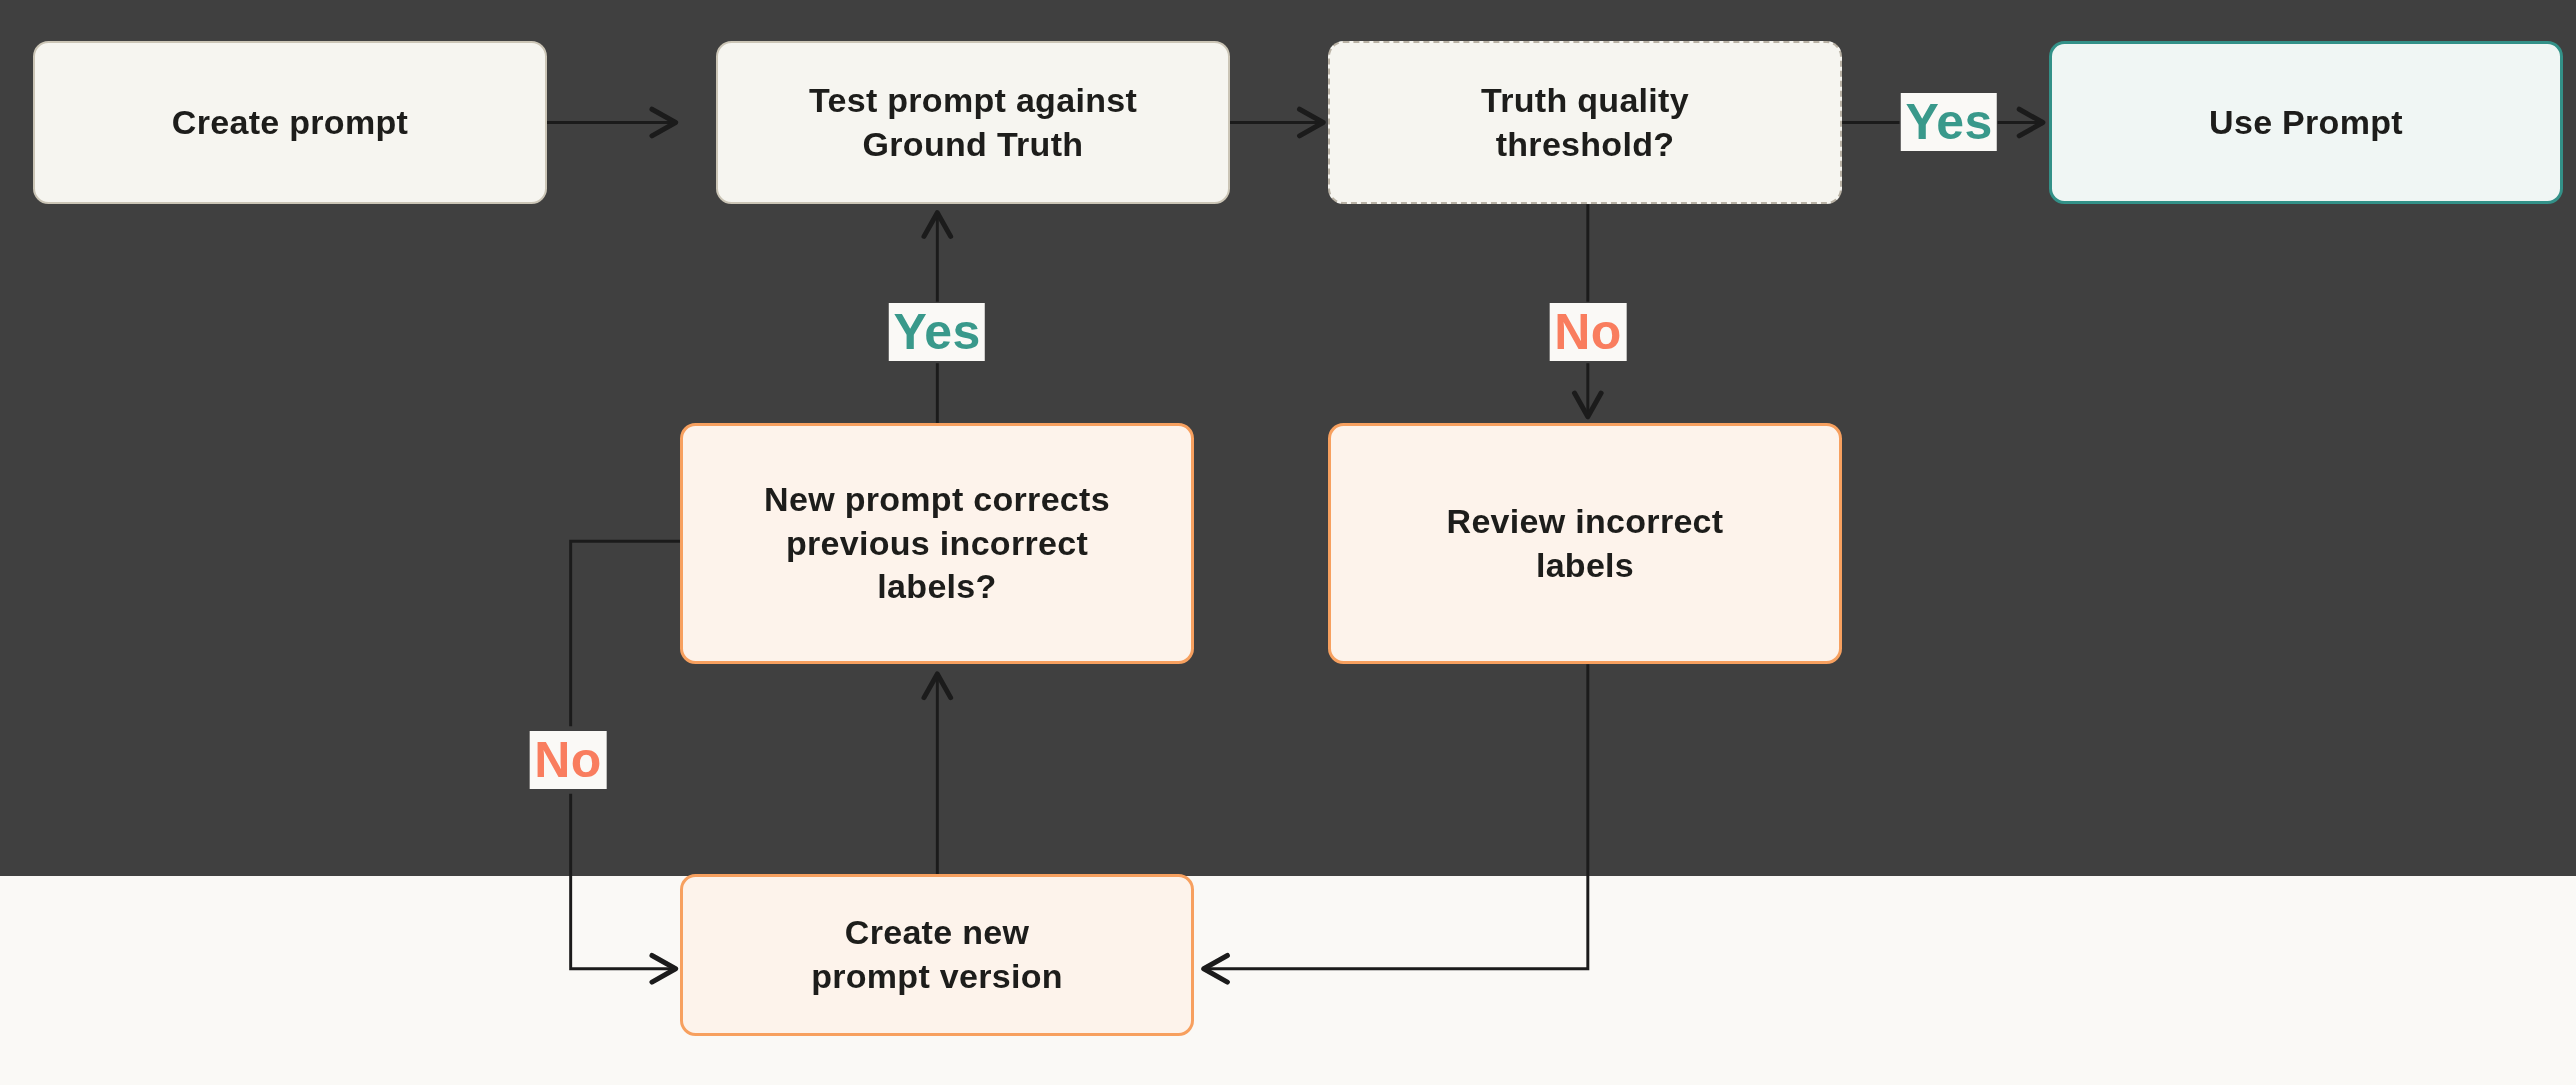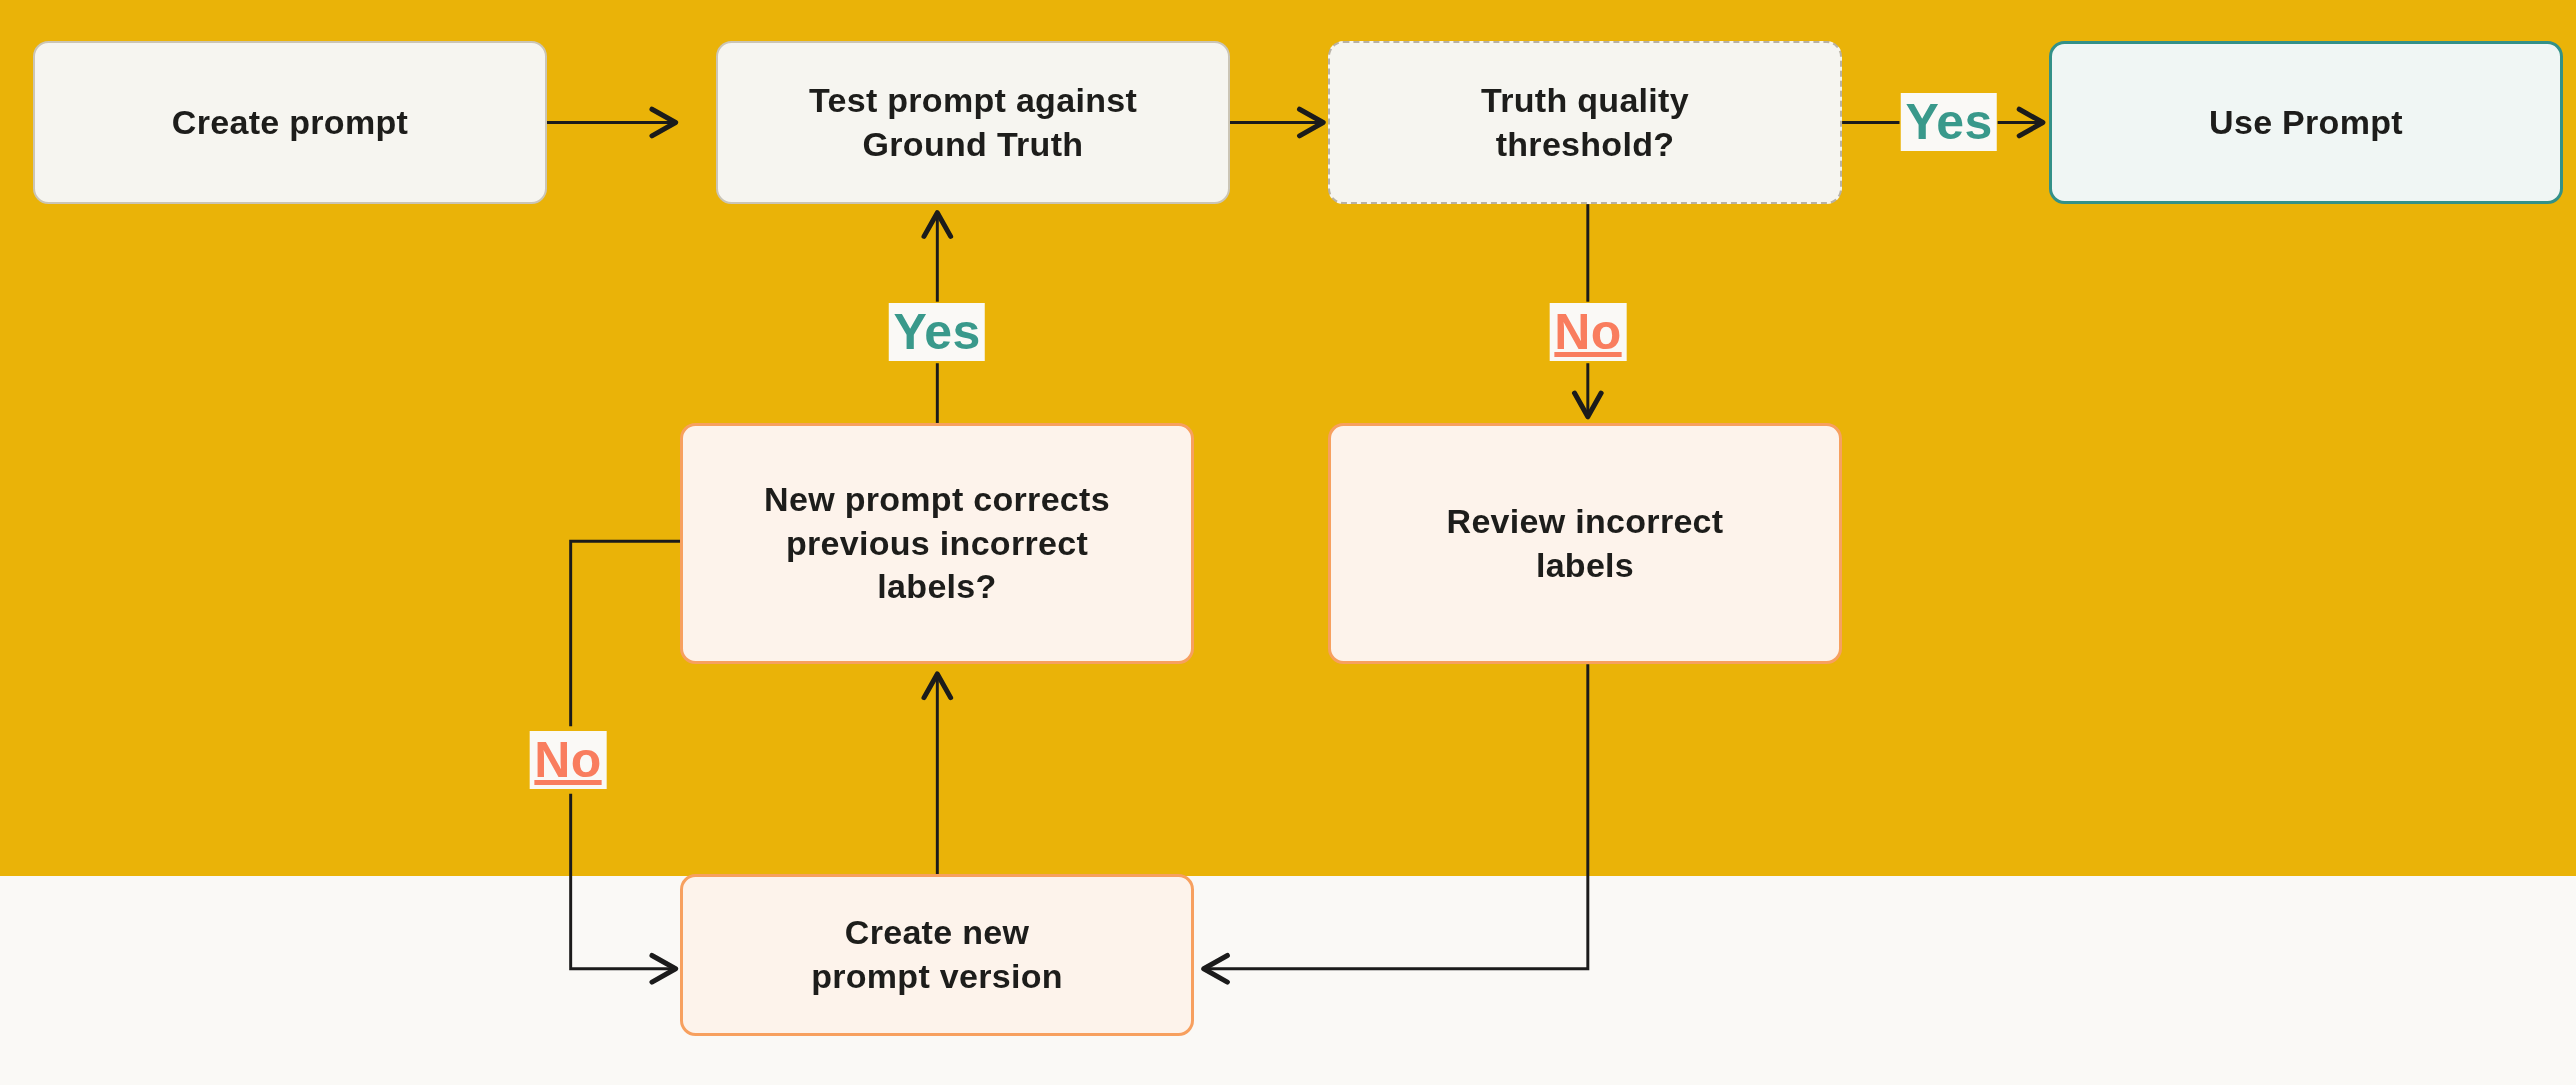--- a/index.html
+++ b/index.html
@@ -8,21 +8,21 @@
     width: 2576px;
     height: 1086px;
     background: #FAF9F6;
     font-family: "Liberation Sans", sans-serif;
     overflow: hidden;
   }
   .canvas {
     position: relative;
     width: 2576px;
     height: 876px;
-    background: #eab308;
+    background: #404040;
   }
   svg.connectors {
     position: absolute;
     left: 0; top: 0;
     width: 2576px;
     height: 1086px;
     pointer-events: none;
   }
   .node {
     position: absolute;
@@ -74,21 +74,21 @@
     position: absolute;
     transform: translate(-50%, -50%);
     font-size: 50px;
     font-weight: 700;
     letter-spacing: 0.3px;
     background: #FAF9F6;
     padding: 0 4.7px;
     white-space: nowrap;
   }
   .edge-label.yes { color: #39998B; }
-  .edge-label.no  { color: #F97D5E; text-decoration: underline; }
+  .edge-label.no  { color: #F97D5E; }
   #label-pass-yes     { left: 1949px; top: 122px; }
   #label-pass-no      { left: 1588px; top: 332px; }
   #label-corrects-yes { left: 937px; top: 332px; }
   #label-corrects-no  { left: 568px;  top: 760px; }
 </style>
 </head>
 <body>
 
 <div class="canvas">
 

